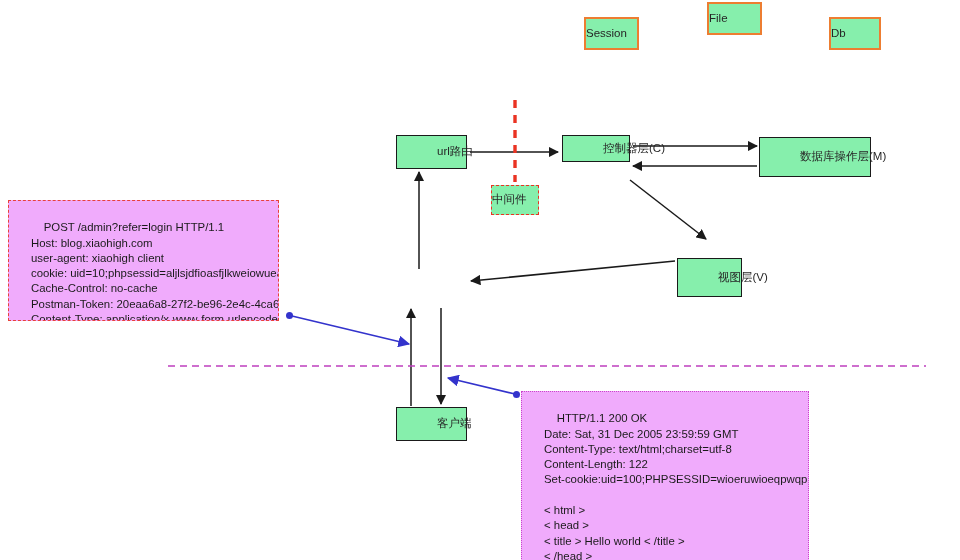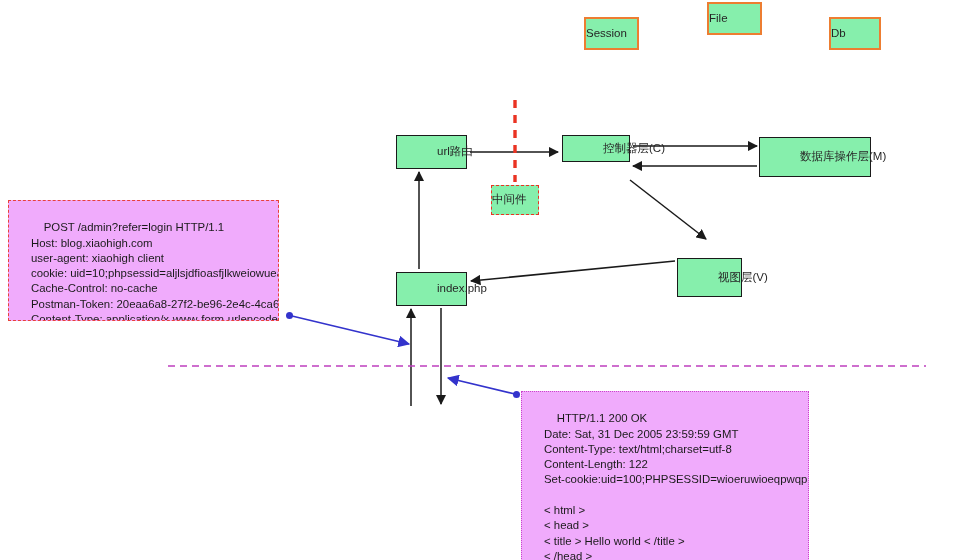--- a/index.html
+++ b/index.html
@@ -140,24 +140,24 @@
   </div>
 
   <div class="node node-black" style="left:759px; top:137px; width:112px; height:40px;">
     <span>数据库操作层(M)</span>
   </div>
 
   <div class="node node-black" style="left:677px; top:258px; width:65px; height:39px;">
     <span>视图层(V)</span>
   </div>
 
-  <div class="node node-black" style="left:396px; top:272px; width:71px; height:34px;">
-    <span>index.php</span>
+
+  <div class="node node-black" style="left:396px; top:407px; width:71px; height:34px;">
+    <span>客户端</span>
   </div>
-
 
   <div class="textbox tb-red" style="left:8px; top:200px; width:271px; height:121px;">
     <span>POST /admin?refer=login HTTP/1.1
 Host: blog.xiaohigh.com
 user-agent: xiaohigh client
 cookie: uid=10;phpsessid=aljlsjdfioasfjlkweiowuea
 Cache-Control: no-cache
 Postman-Token: 20eaa6a8-27f2-be96-2e4c-4ca6b22a2ccc
 Content-Type: application/x-www-form-urlencoded
 

